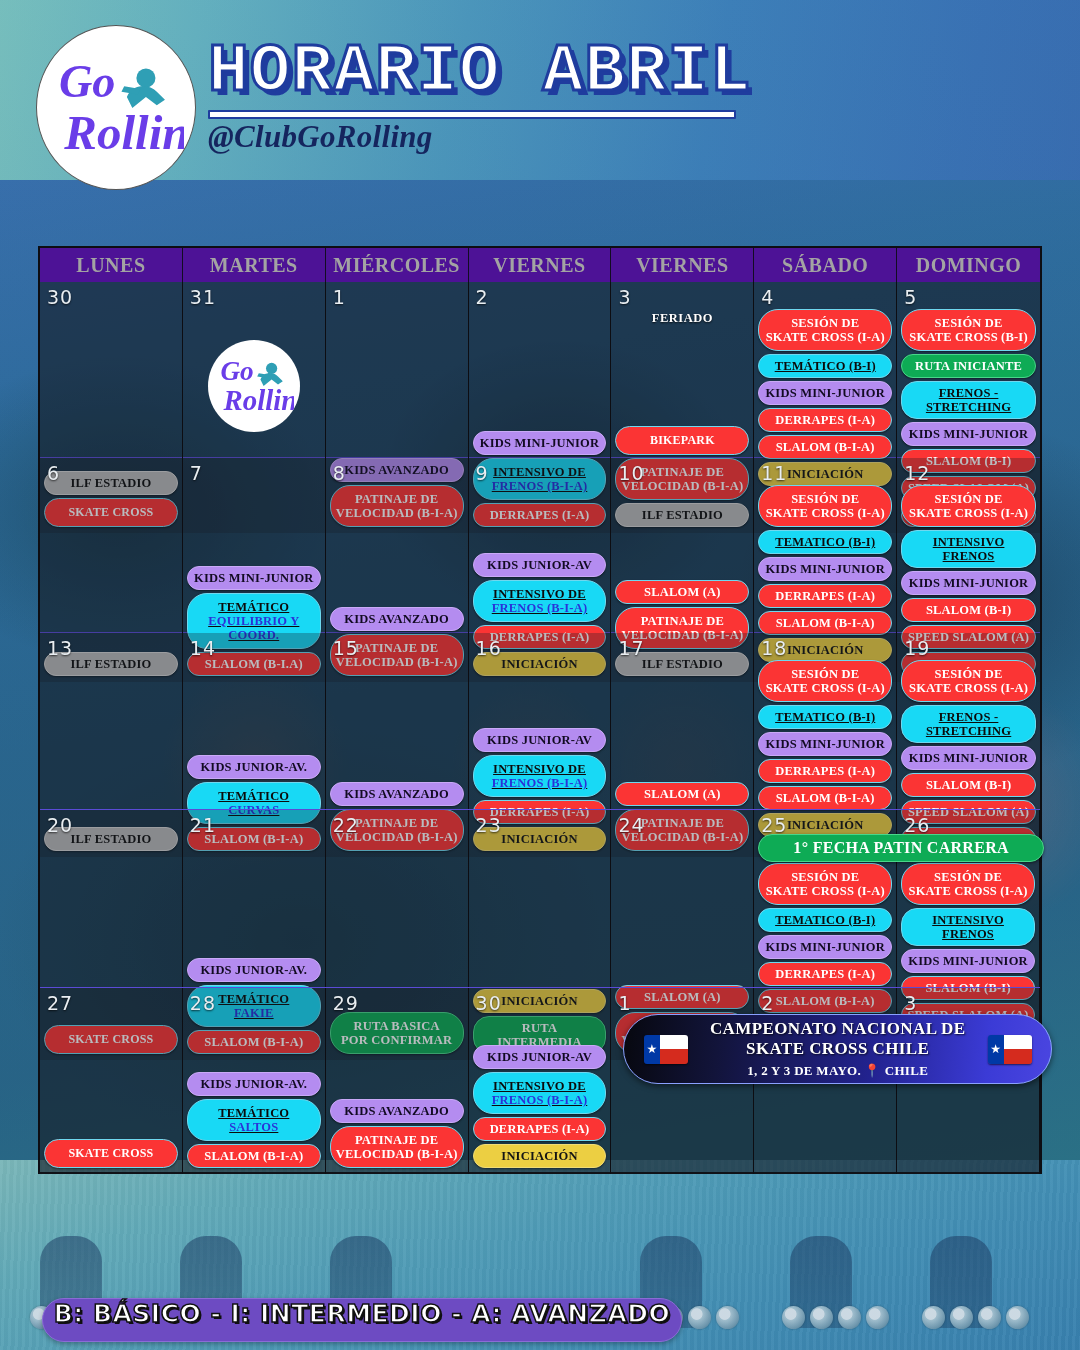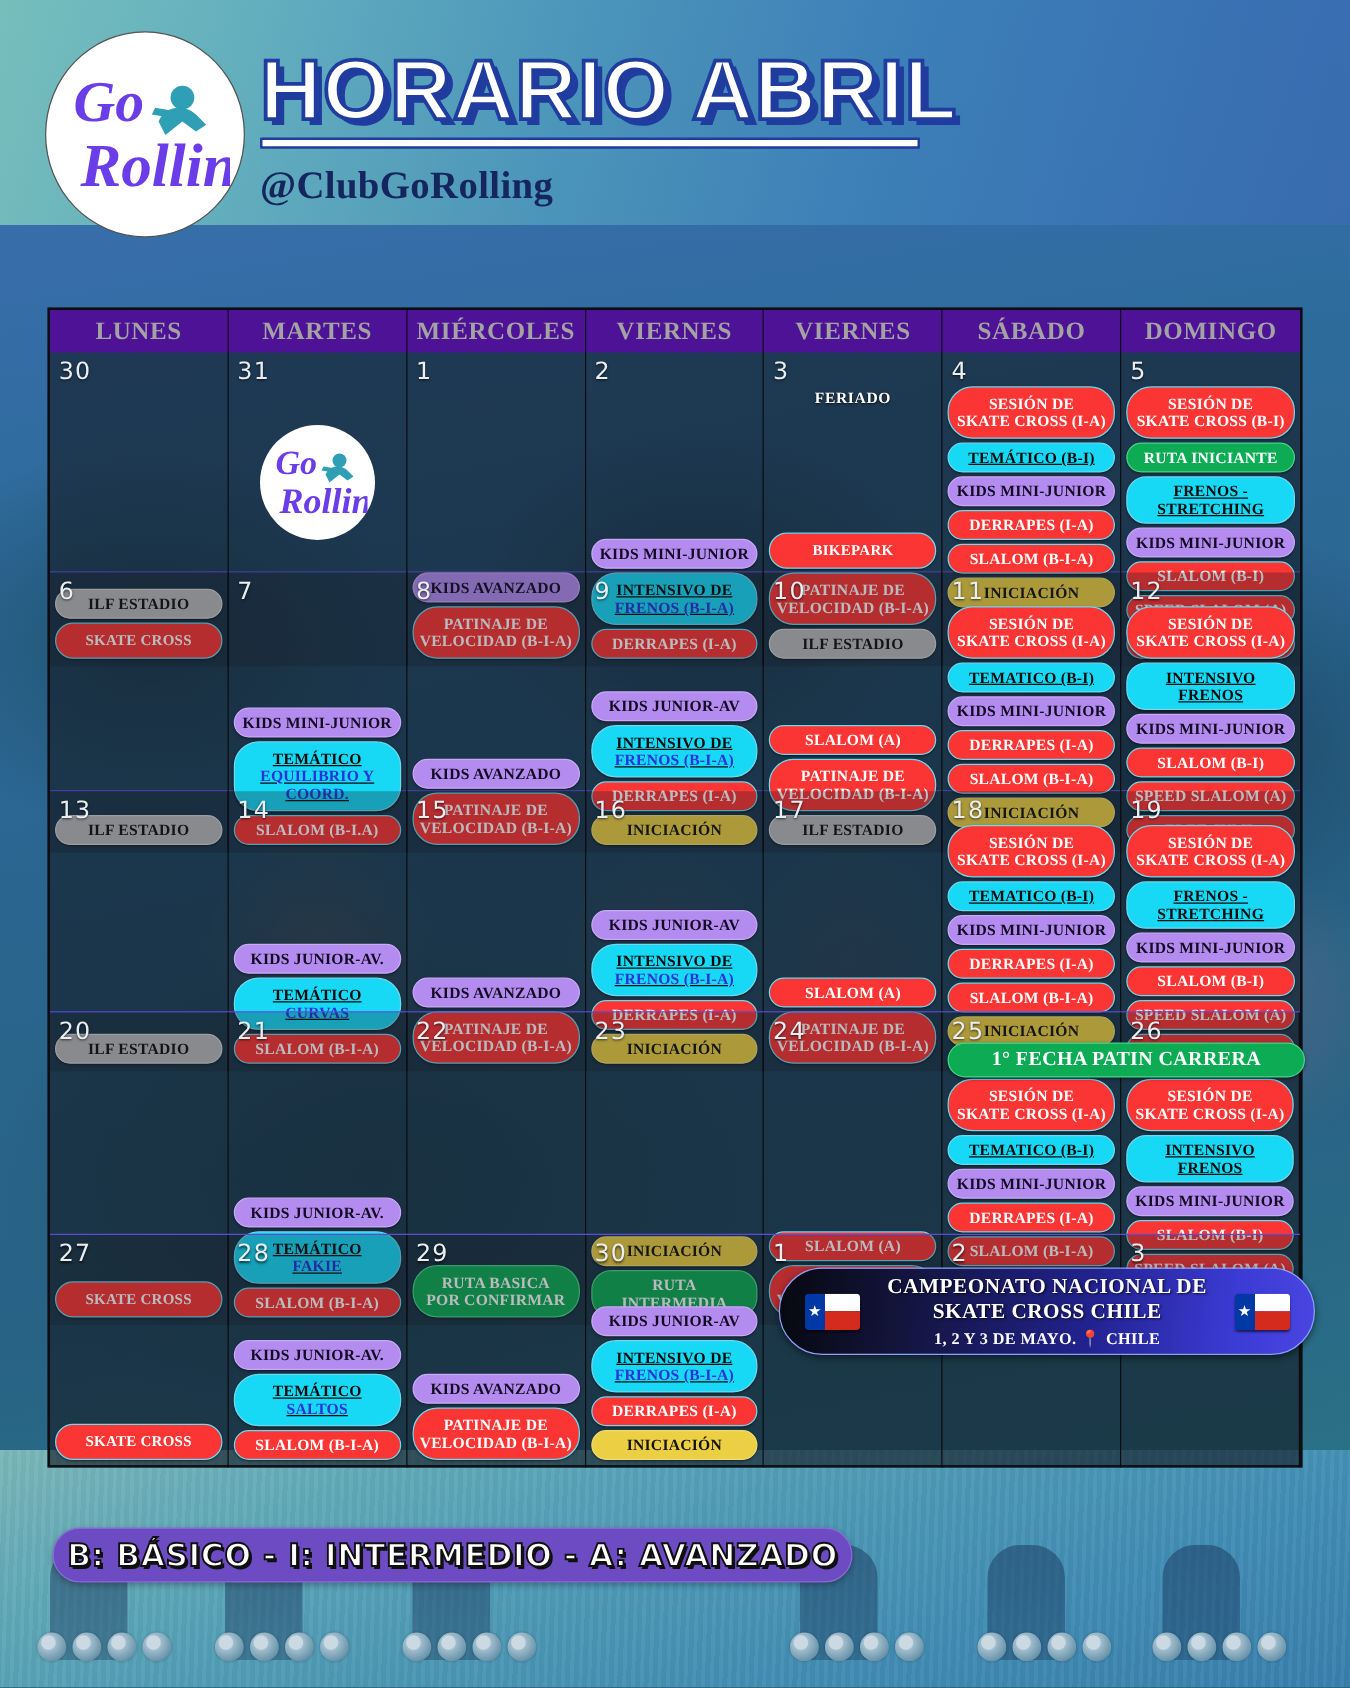--- a/index.html
+++ b/index.html
@@ -57,29 +57,29 @@
   
   .header{position:absolute;left:0;top:0;width:1080px;height:230px;z-index:5;}
   .logo-badge{
     position:absolute;left:36px;top:25px;width:160px;height:165px;border-radius:50%;
     background:#ffffff;border:1.5px solid #555;display:flex;align-items:center;justify-content:center;
     overflow:hidden;
   }
   .logo-badge svg{width:136px;height:136px;}
   .title-block{position:absolute;left:208px;top:38px;}
   .main-title{
-    font-family:Liberation Sans, sans-serif;
+    font-family:Liberation Mono, monospace;
     font-size:68px;font-weight:bold;letter-spacing:1px;color:#ffffff;
     -webkit-text-stroke:3px #1f3c9e;
     text-shadow:5px 5px 0 #1f3c9e, 0 0 1px #1f3c9e;
     line-height:1.0;white-space:nowrap;
   }
   .title-rule{width:528px;height:9px;background:#ffffff;border:2px solid #1f3c9e;margin-top:4px;border-radius:1px;}
   .handle{
-    margin-top:11px;font-size:31px;font-weight:bold;color:#15255e;
+    margin-top:0;font-size:31px;font-style:italic;font-weight:bold;color:#15255e;
     font-family:"Liberation Serif", serif;letter-spacing:.3px;
   }
 
   
   .calendar{
     position:absolute;left:38px;top:246px;width:1004px;height:928px;z-index:6;
     border:2px solid #0d0d12;background:rgba(18,24,32,.46);
   }
   .dow-row{display:grid;grid-template-columns:repeat(7,1fr);height:34px;background:#4d1296;}
   .dow{
@@ -158,23 +158,23 @@
   .champ-t2{font-size:13px;font-weight:bold;margin-top:4px;letter-spacing:.3px;}
   .pin{color:#ff4d4d;}
 
   .logo-cell{position:absolute;left:50%;top:58px;transform:translateX(-50%);
     width:92px;height:92px;border-radius:50%;background:#ffffff;
     display:flex;align-items:center;justify-content:center;overflow:hidden;}
   .logo-cell svg{width:80px;height:80px;}
 
   
   .legend{
-    position:absolute;left:42px;top:1222px;width:640px;height:44px;z-index:7;
+    position:absolute;left:42px;top:1298px;width:640px;height:44px;z-index:7;
     background:#6d4bc2;border-radius:22px;border:1px solid #8a6cd6;
-    display:flex;align-items:center;justify-content:center;
+    display:flex;align-items:flex-start;justify-content:center;
     box-shadow:0 2px 5px rgba(0,0,0,.3);
   }
   .legend span{
     font-family:"DejaVu Sans", sans-serif;
     font-size:25px;font-weight:bold;color:#ffffff;letter-spacing:.5px;
     -webkit-text-stroke:1.5px #101010;
     text-shadow:2px 2px 0 #101010;
   }
 </style>
 </head>

